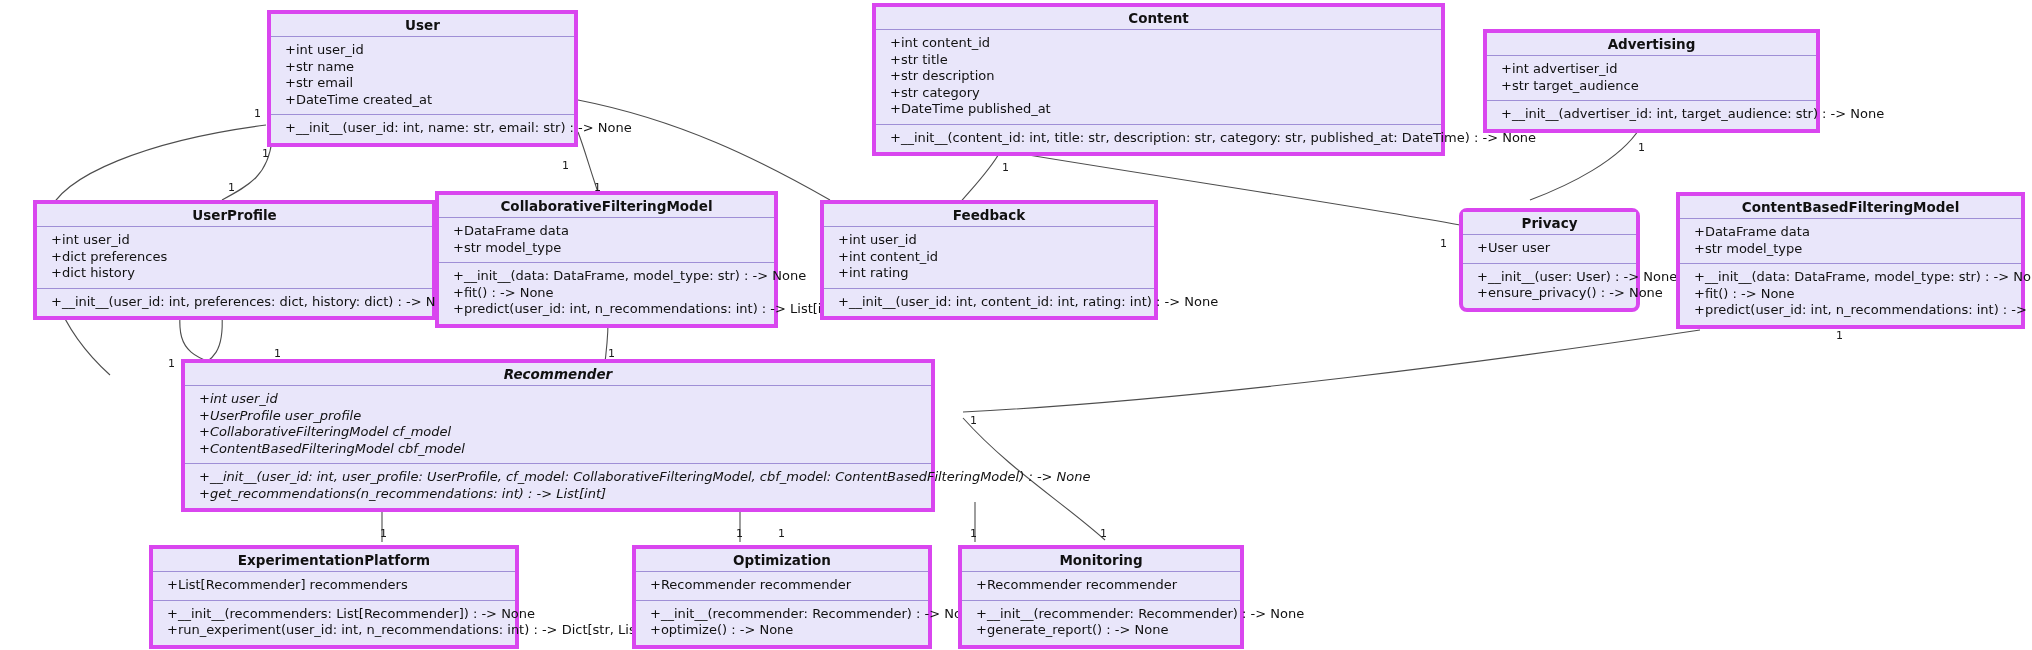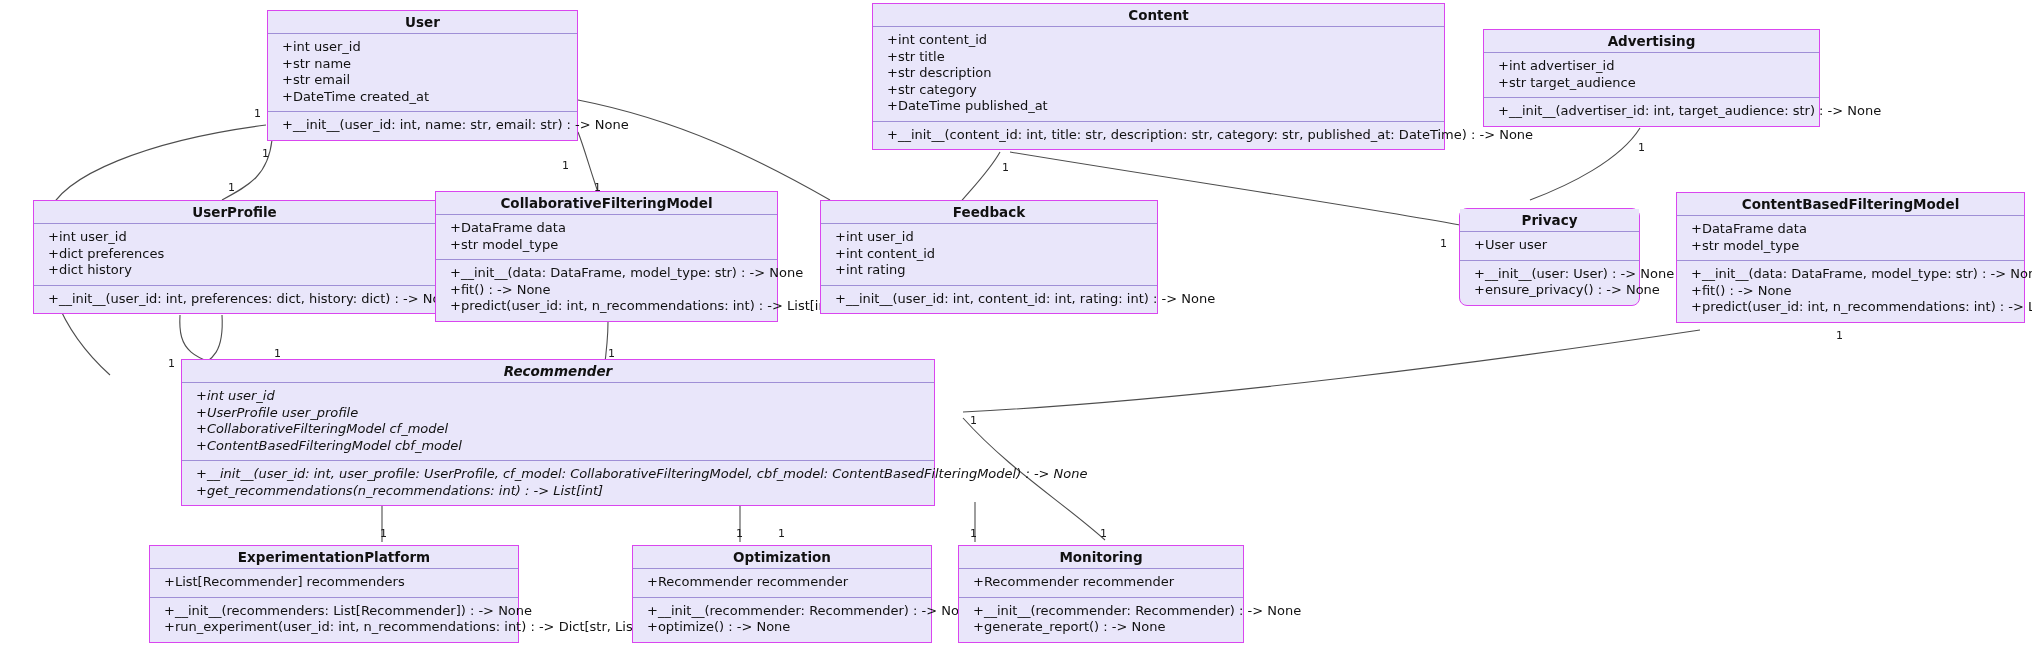--- a/index.html
+++ b/index.html
@@ -4,21 +4,21 @@
 <style>
   html,body{margin:0;padding:0;background:#ffffff;}
   body{width:2032px;height:650px;position:relative;overflow:hidden;
        font-family:"DejaVu Sans","Liberation Sans",sans-serif;}
   #canvas{position:absolute;left:0;top:0;width:2032px;height:650px;}
   svg.edges{position:absolute;left:0;top:0;width:2032px;height:650px;pointer-events:none;}
   svg.edges path{fill:none;stroke:#4d4d4d;stroke-width:1.1;}
   .mult{position:absolute;font-size:11px;color:#1a1a1a;line-height:1;}
 
   .cls{position:absolute;box-sizing:border-box;
-       background:#e9e6fa;border:1px solid #d946ef;}
+       background:#e9e6fa;border:4px solid #d946ef;}
   .cls .hdr{box-sizing:border-box;height:23px;line-height:23px;text-align:center;
             font-weight:bold;font-size:13.5px;color:#111;
             border-bottom:1px solid #9f8fd6;background:#e9e6fa;}
   .cls .cmp{box-sizing:border-box;padding:5px 7px 6px 14px;}
   .cls .cmp.attrs{border-bottom:1px solid #9f8fd6;}
   .cls .row{font-size:13px;color:#111;line-height:16.5px;white-space:nowrap;}
 </style>
 </head>
 <body>
 

